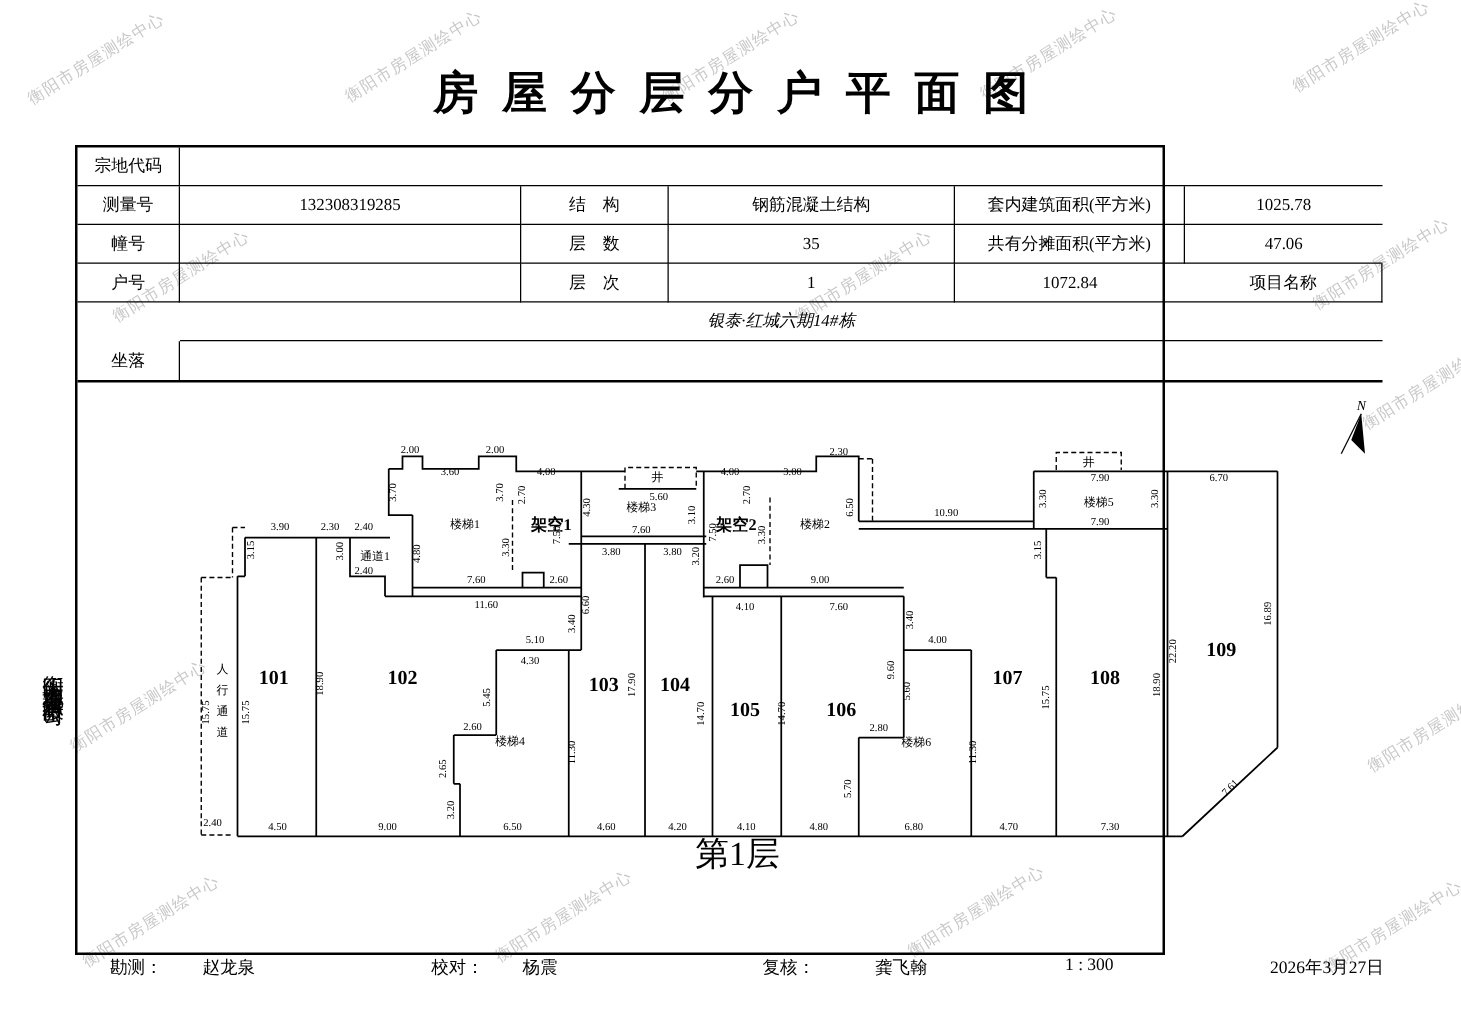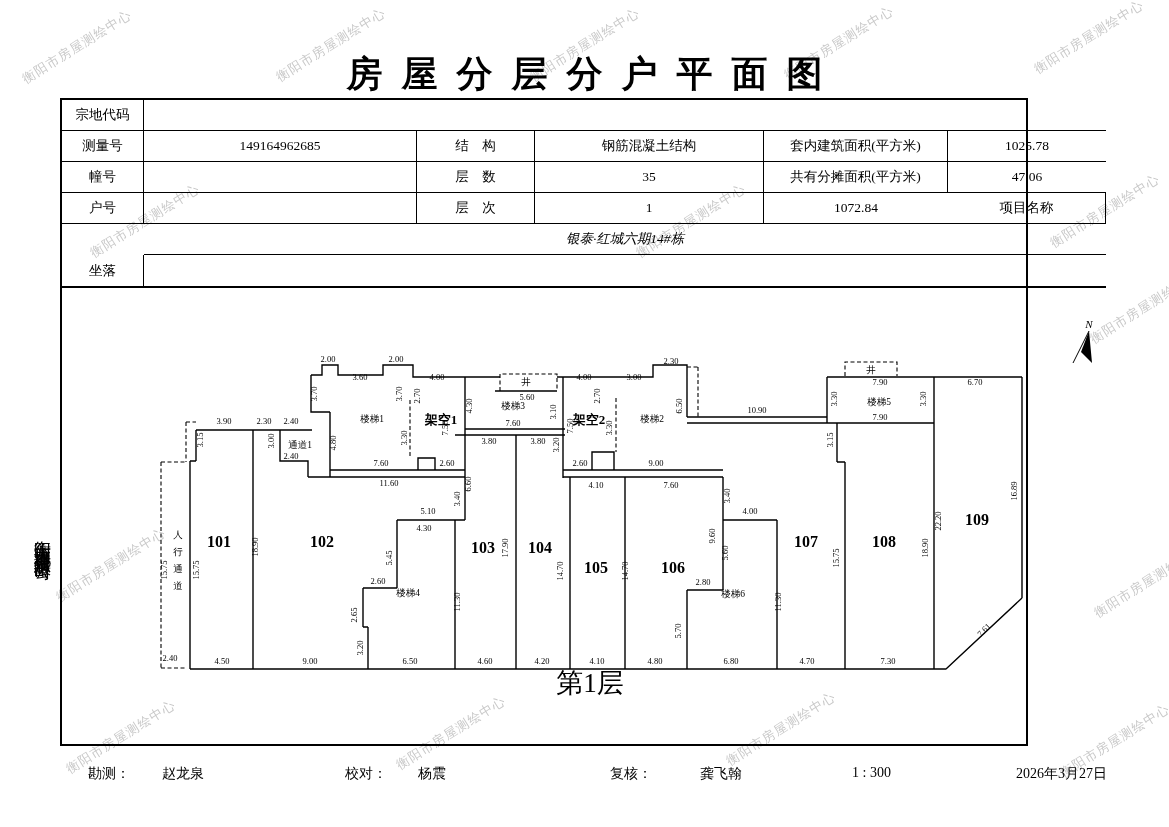--- a/index.html
+++ b/index.html
@@ -12,21 +12,21 @@
   .wm{position:absolute;color:#c8c8c8;font-size:13px;letter-spacing:1px;
       transform:rotate(-32deg);white-space:nowrap;}
   
   .doc-title{
     position:absolute;left:0;top:50px;width:1169px;text-align:center;
     font-size:36px;font-weight:bold;letter-spacing:19px;padding-left:19px;
     box-sizing:border-box;z-index:2;
   }
   
   .frame{
-    position:absolute;left:60px;top:98px;width:968px;height:648px;
+    position:absolute;left:60px;top:116px;width:872px;height:648px;
     border:2px solid #000;box-sizing:border-box;z-index:1;background:transparent;
   }
   
   .info-table{
     display:grid;
     grid-template-columns:82px 273px 118px 229px 184px 158px;
     grid-template-rows:repeat(6,31px);
     width:1044px;border-bottom:2px solid #000;background:transparent;
   }
   .cell{
@@ -82,21 +82,21 @@
 
 <div class="company">衡阳市大雁地理信息有限公司</div>
 
 <div class="frame">
   <div class="info-table">
 
     <div class="cell">宗地代码</div>
     <div class="cell span5"></div>
 
     <div class="cell">测量号</div>
-    <div class="cell">149164962685</div>
+    <div class="cell">132308319285</div>
     <div class="cell">结　构</div>
     <div class="cell">钢筋混凝土结构</div>
     <div class="cell">套内建筑面积(平方米)</div>
     <div class="cell last">1025.78</div>
 
     <div class="cell">幢号</div>
     <div class="cell"></div>
     <div class="cell">层　数</div>
     <div class="cell">35</div>
     <div class="cell">共有分摊面积(平方米)</div>

